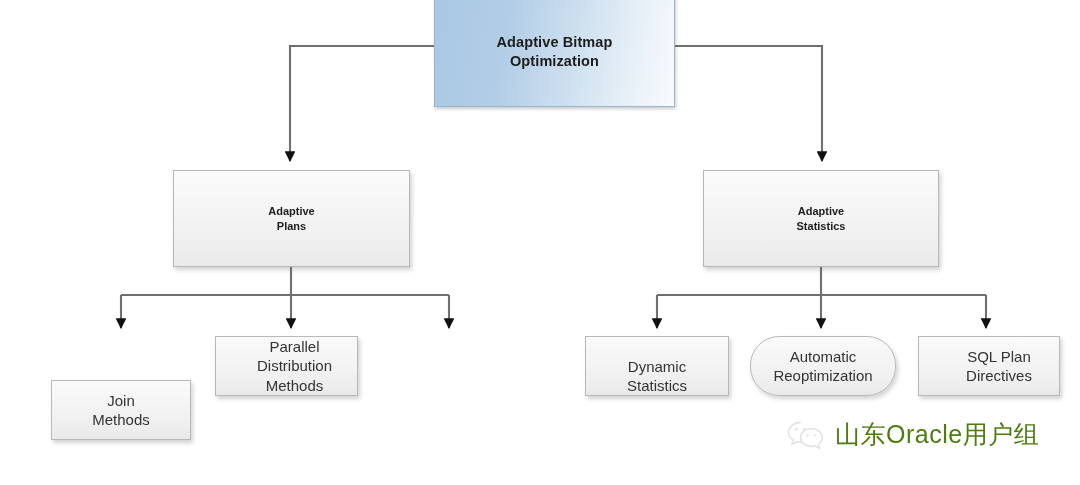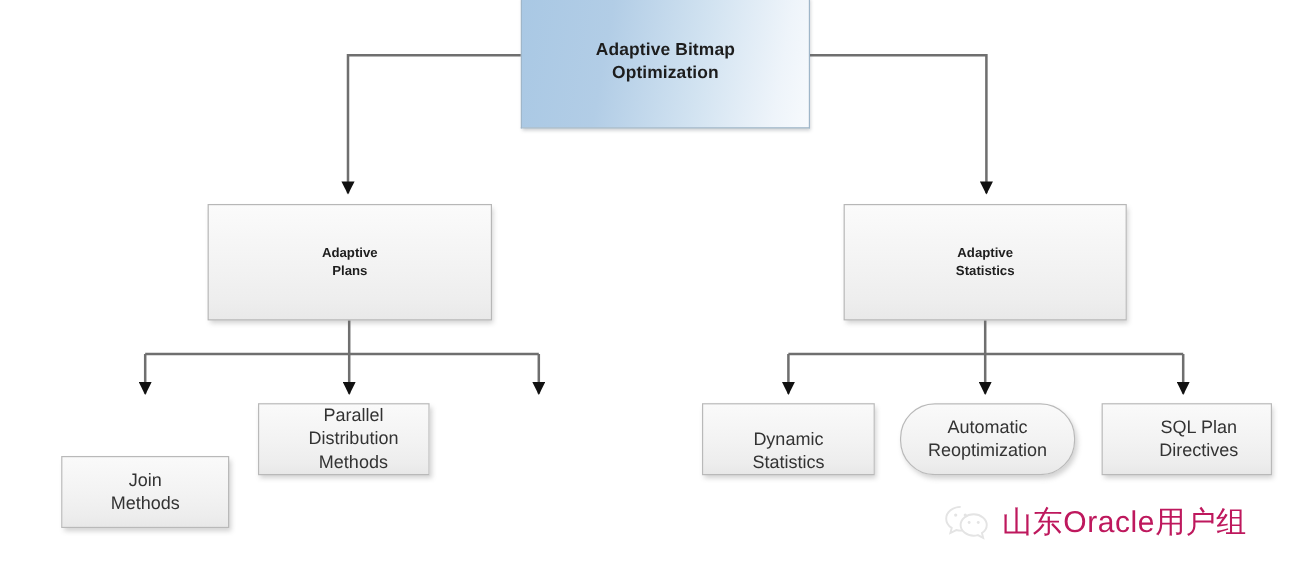--- a/index.html
+++ b/index.html
@@ -67,21 +67,21 @@
     height: 485px;
     pointer-events: none;
   }
 
   
   .watermark {
     position: absolute;
     display: flex;
     align-items: center;
     gap: 9px;
-    color: #be185d;
+    color: #4d7c0f;
     font-size: 25px;
     letter-spacing: .5px;
     white-space: nowrap;
     user-select: none;
   }
   .watermark .wm-icon { display: block; }
   .watermark .wm-text { display: block; }
 </style>
 </head>
 <body>

